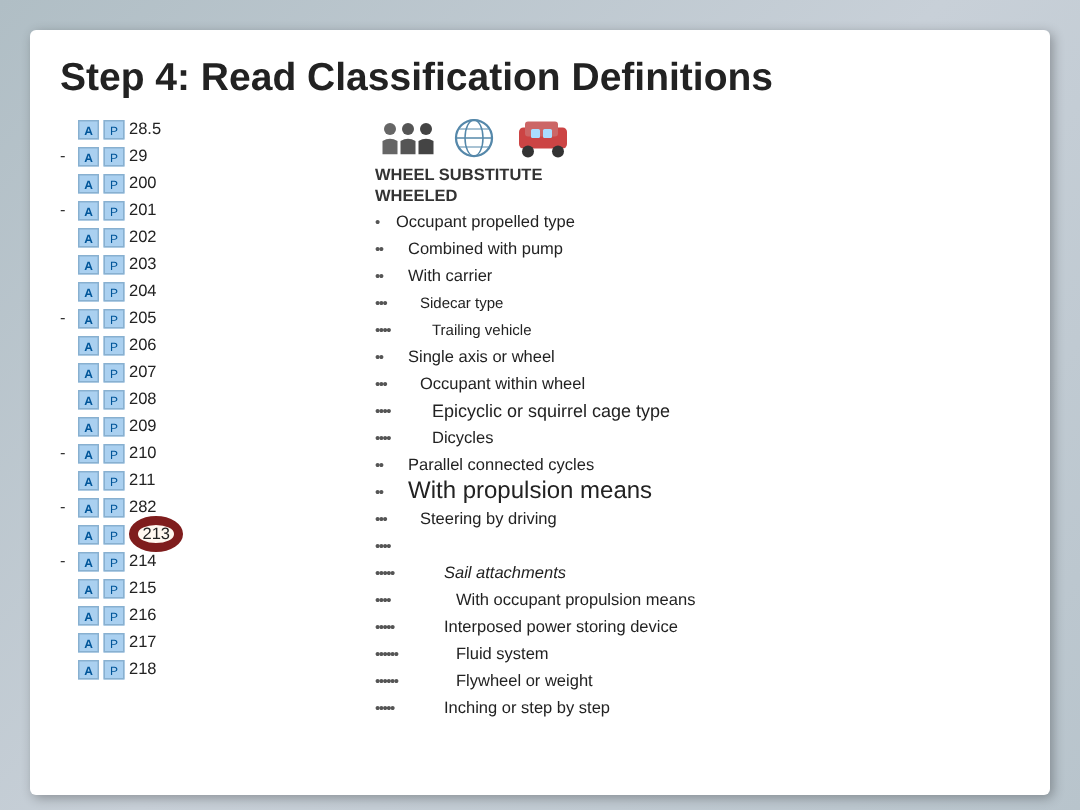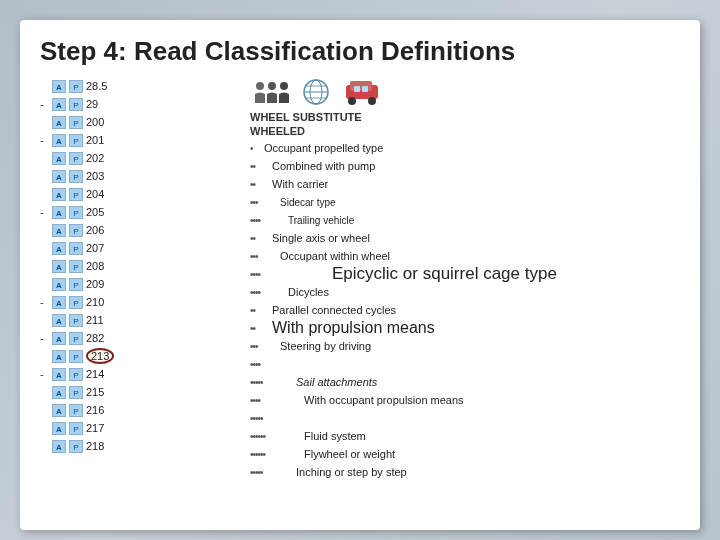--- a/index.html
+++ b/index.html
@@ -93,21 +93,21 @@
     .num-circled {
       font-size: 11px;
       color: #222;
       min-width: 28px;
       background: none;
       position: relative;
       display: inline-block;
     }
     .num-circled span {
       display: inline-block;
-      border: 2px solid #7f1d1d;
+      border: 6px solid #7f1d1d;
       border-radius: 50%;
       padding: 0 3px;
       color: #222;
       font-size: 11px;
       background: #fff8f0;
     }
     .right-section-header {
       font-size: 11px;
       font-weight: bold;
       color: #333;
@@ -320,21 +320,21 @@
           <div class="entry">
             <span class="dots" style="font-size: 10px; min-width: 20px; display: inline-block;">••</span>
             <span style="font-size: 11px;">Single axis or wheel</span>
           </div>
           <div class="entry">
             <span class="dots" style="font-size: 10px; min-width: 28px; display: inline-block;">•••</span>
             <span style="font-size: 11px;">Occupant within wheel</span>
           </div>
           <div class="entry">
             <span class="dots" style="font-size: 10px; min-width: 36px; display: inline-block;">••••</span>
-            <span style="font-size: 17px; margin-left: 44px;">Epicyclic or squirrel cage type</span>
+            <span style="font-size: 12px;">Epicyclic or squirrel cage type</span>
           </div>
           <div class="entry">
             <span class="dots" style="font-size: 10px; min-width: 36px; display: inline-block;">••••</span>
             <span style="font-size: 11px;">Dicycles</span>
           </div>
           <div class="entry">
             <span class="dots" style="font-size: 10px; min-width: 20px; display: inline-block;">••</span>
             <span style="font-size: 11px;">Parallel connected cycles</span>
           </div>
           <div class="entry">
@@ -351,20 +351,21 @@
           <div class="entry">
             <span class="dots" style="font-size: 10px; min-width: 44px; display: inline-block;">•••••</span>
             <span style="font-size: 11px; font-style: italic;">Sail attachments</span>
           </div>
           <div class="entry">
             <span class="dots" style="font-size: 10px; min-width: 36px; display: inline-block;">••••</span>
             <span style="font-size: 11px; margin-left: 16px;">With occupant propulsion means</span>
           </div>
           <div class="entry">
             <span class="dots" style="font-size: 10px; min-width: 44px; display: inline-block;">•••••</span>
+            <span style="font-size: 11px;">Interposed power storing device</span>
           </div>
           <div class="entry">
             <span class="dots" style="font-size: 10px; min-width: 52px; display: inline-block;">••••••</span>
             <span style="font-size: 11px;">Fluid system</span>
           </div>
           <div class="entry">
             <span class="dots" style="font-size: 10px; min-width: 52px; display: inline-block;">••••••</span>
             <span style="font-size: 11px;">Flywheel or weight</span>
           </div>
           <div class="entry">

